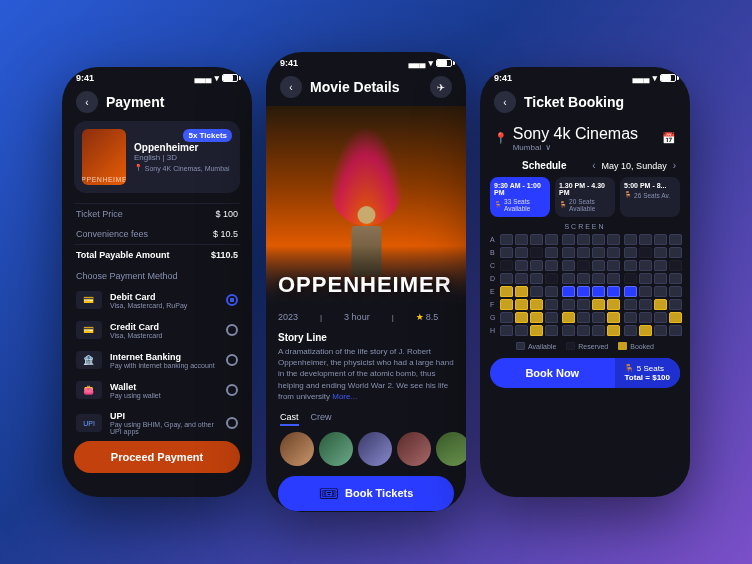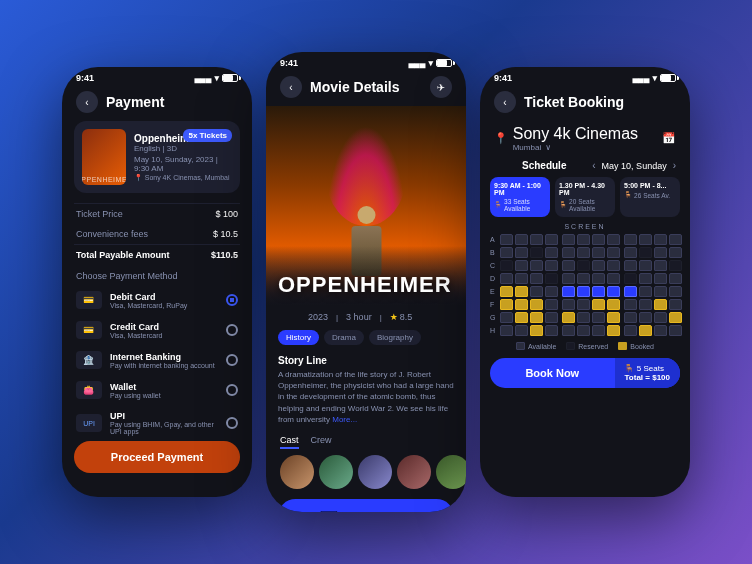--- a/index.html
+++ b/index.html
@@ -206,21 +206,21 @@
     .fire-effect {
       position: absolute; top: 20px; left: 50%; transform: translateX(-50%);
       width: 80px; height: 100px;
       background: radial-gradient(ellipse at center bottom, #ff6a00 0%, #ee0979 50%, transparent 70%);
       opacity: 0.6;
       border-radius: 50%;
     }
 
     .movie-meta {
       padding: 6px 12px 4px;
-      display: flex; align-items: flex-end; gap: 8px; margin-left: 30px;
+      display: flex; align-items: flex-end; gap: 22px;
     }
     .movie-year { font-size: 9px; color: #8891b0; }
     .meta-dot { color: #8891b0; font-size: 8px; }
     .movie-duration { font-size: 9px; color: #8891b0; }
     .star-rating { display: flex; align-items: center; gap: 2px; }
     .star { color: #f5c518; font-size: 9px; }
     .rating-num { font-size: 9px; color: #8891b0; }
 
     .genre-tags {
       display: flex; gap: 5px;
@@ -406,21 +406,20 @@
       <span class="header-title">Payment</span>
     </div>
 
     <div class="movie-card">
       <div class="movie-poster-small">
         <span class="movie-poster-small-inner">OPPENHEIMER</span>
       </div>
       <div class="movie-info">
         <div class="movie-title-small">Oppenheimer</div>
         <div class="movie-lang">English | 3D</div>
-        <div class="movie-date">May 10, Sunday, 2023 | 9:30 AM</div>
         <div class="movie-venue">
           <span>📍</span>
           <span>Sony 4K Cinemas, Mumbai</span>
         </div>
       </div>
       <div class="tickets-badge">5x Tickets</div>
     </div>
 
     <div class="divider"></div>
 
@@ -518,25 +517,20 @@
       <span class="movie-year">2023</span>
       <span class="meta-dot">|</span>
       <span class="movie-duration">3 hour</span>
       <span class="meta-dot">|</span>
       <div class="star-rating">
         <span class="star">★</span>
         <span class="rating-num">8.5</span>
       </div>
     </div>
 
-    <div class="genre-tags">
-      <div class="genre-tag active">History</div>
-      <div class="genre-tag">Drama</div>
-      <div class="genre-tag">Biography</div>
-    </div>
 
     <div class="story-section">
       <div class="story-title">Story Line</div>
       <div class="story-text">
         <span>A dramatization of the life story of J. Robert Oppenheimer, the physicist who had a large hand in the development of the atomic bomb, thus helping and ending World War 2. We see his life from university</span>
         <span class="more-link">More...</span>
       </div>
     </div>
 
     <div class="cast-section">

